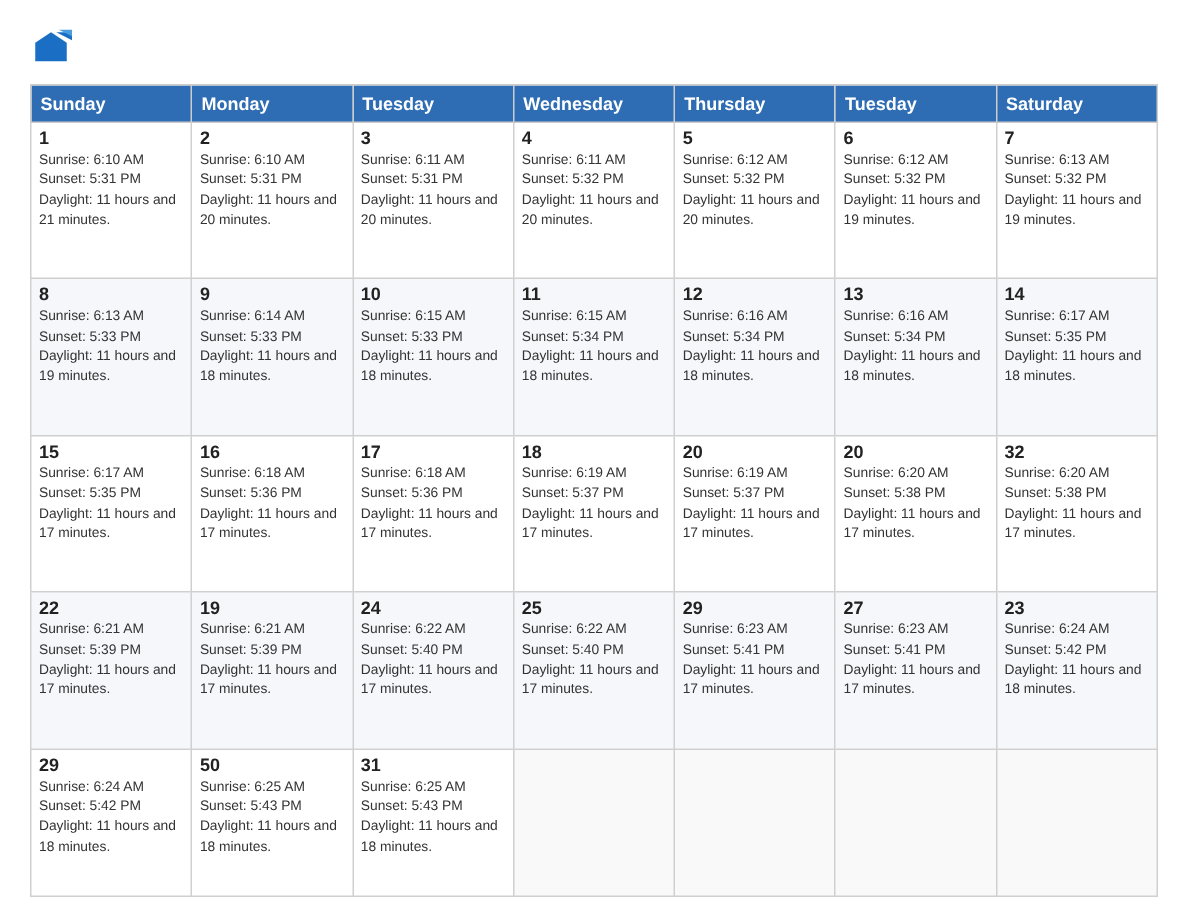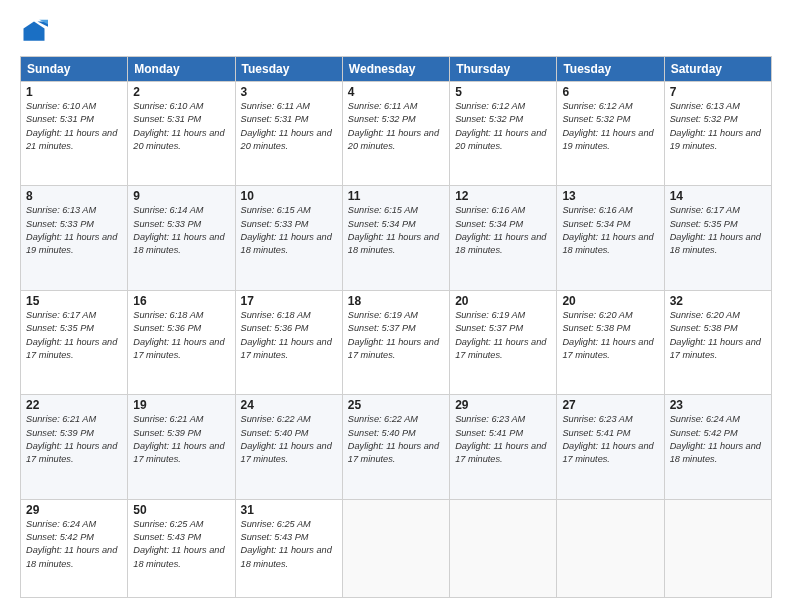--- a/index.html
+++ b/index.html
@@ -84,21 +84,20 @@
       font-size: 12px;
       font-weight: bold;
       color: #222;
       display: block;
       margin-bottom: 1px;
     }
     .day-info {
       line-height: 1.45;
       font-size: 9.2px;
       color: #333;
-      font-style: italic;
     }
     .empty-cell {
       background: #f9f9f9 !important;
     }
     .last-row td {
       height: 68px;
     }
   </style>
 </head>
 <body>

